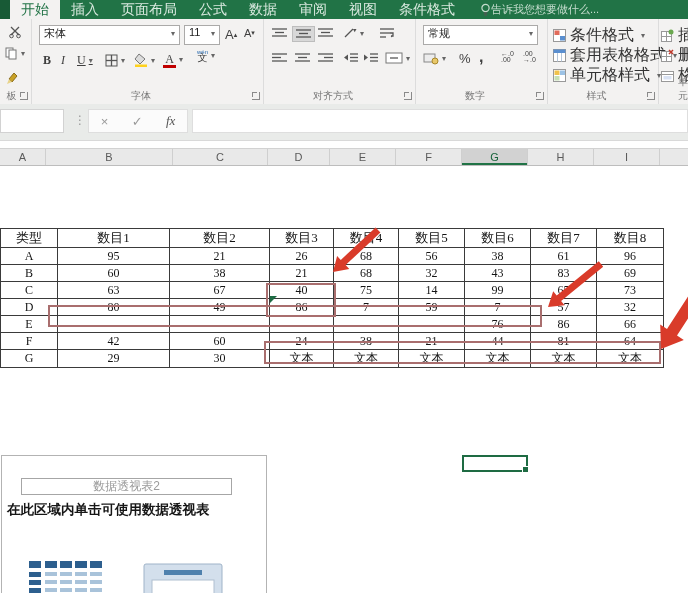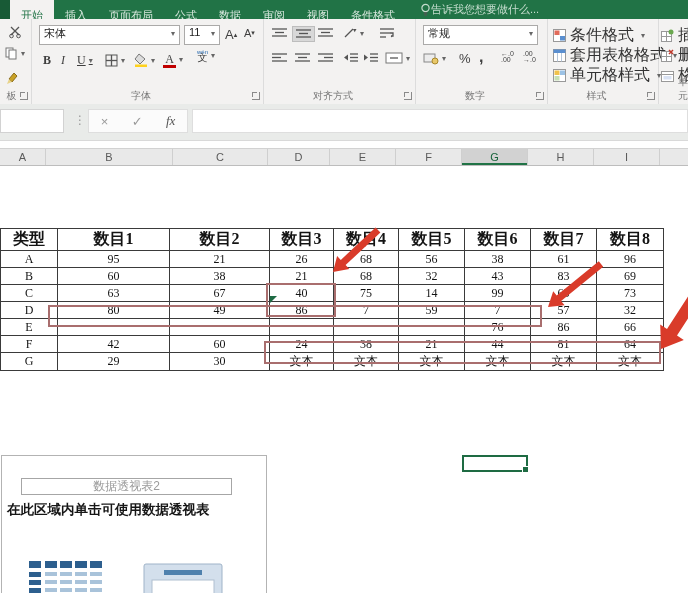--- a/index.html
+++ b/index.html
@@ -2,21 +2,21 @@
 <html><head>
 <meta charset="utf-8">
 <style>
   html,body{margin:0;padding:0;background:#fff}
   .stage{position:relative;width:688px;height:593px;overflow:hidden;background:#fff;
          font-family:"Liberation Sans","DejaVu Sans",sans-serif;color:#333}
   
   .tabbar{position:absolute;left:0;top:0;width:688px;height:19px;background:#217346;display:flex}
   .fileblock{width:10px;height:19px;background:#185a36}
   .tabs{display:flex}
-  .tab{padding:6px 11px;font-size:11px;line-height:19px;color:#d9e9df;white-space:nowrap;cursor:default}
+  .tab{padding:0 11px;font-size:14px;line-height:19px;color:#d9e9df;white-space:nowrap;cursor:default}
   .tabs div.tab:first-of-type{background:#f3f2f1;color:#217346}
   .tellme{display:flex;align-items:center;margin-left:14px;color:#c4dccd;font-size:11px}
   
   .ribbon{position:absolute;left:0;top:19px;width:688px;height:85px;background:#f3f2f1;border-bottom:1px solid #d6d6d6}
   .group{position:absolute;top:0;height:85px;border-right:1px solid #dcdcdc}
   .glabel{position:absolute;bottom:1px;left:0;right:12px;text-align:center;font-size:10px;color:#777}
   .launcher{position:absolute;right:3px;bottom:4px;width:7px;height:7px;border-right:1px solid #8a8a8a;border-bottom:1px solid #8a8a8a}
   .launcher::after{content:"";position:absolute;left:0;top:0;width:4px;height:4px;border-left:1px solid #8a8a8a;border-top:1px solid #8a8a8a}
   .combo{position:absolute;background:#fff;border:1px solid #abaaa9;font-size:11px;color:#222;
          display:flex;align-items:flex-start;padding:0 4px;box-sizing:border-box}
@@ -53,21 +53,21 @@
   .colheads div.col:nth-of-type(7){width:66px;background:#d2d2d2;color:#17633b;box-shadow:inset 0 -2px 0 #217346}
   .colheads div.col:nth-of-type(8){width:66px}
   .colheads div.col:nth-of-type(9){width:66px}
   .colheads div.col:nth-of-type(10){width:28px;border-right:none}
   
   .sheet{position:absolute;left:0;top:166px;width:688px;height:427px;background:#fff;overflow:hidden}
   .watermark{position:absolute;left:458px;top:330px;font-size:46px;letter-spacing:7px;color:#e4e4e4;white-space:nowrap}
   table.datatable{position:absolute;left:0;top:62px;width:663px;border-collapse:collapse;table-layout:fixed;
        font-family:"Liberation Serif","DejaVu Serif",serif}
   .datatable td,.datatable th{border:1px solid #3a3a3a;height:16px;padding:0;text-align:center;font-size:12px;font-weight:400;color:#141414;overflow:hidden}
-  .datatable thead th{font-weight:700;font-size:16px}
+  .datatable thead th{font-weight:400;font-size:13px}
   .cornertri{position:absolute;left:270px;top:130px;width:0;height:0;border-top:7px solid #1e6b44;border-right:7px solid transparent}
   .redbox{position:absolute;border:2px solid #a96e6e;box-sizing:border-box}
   .redbox.b1{left:266px;top:117px;width:70px;height:34px}
   .redbox.b2{left:48px;top:139px;width:494px;height:22px}
   .redbox.b3{left:264px;top:175px;width:397px;height:23px}
   .arrows{position:absolute;left:0;top:0;pointer-events:none}
   .selcell{position:absolute;left:462px;top:289px;width:66px;height:17px;border:2px solid #1e6b43;box-sizing:border-box}
   .selcell::after{content:"";position:absolute;right:-3px;bottom:-3px;width:5px;height:5px;background:#1e6b43;border:1px solid #fff}
   
   .pivot{position:absolute;left:1px;top:289px;width:266px;height:150px;border:1px solid #b3b3b3;box-sizing:border-box;background:#fff}

